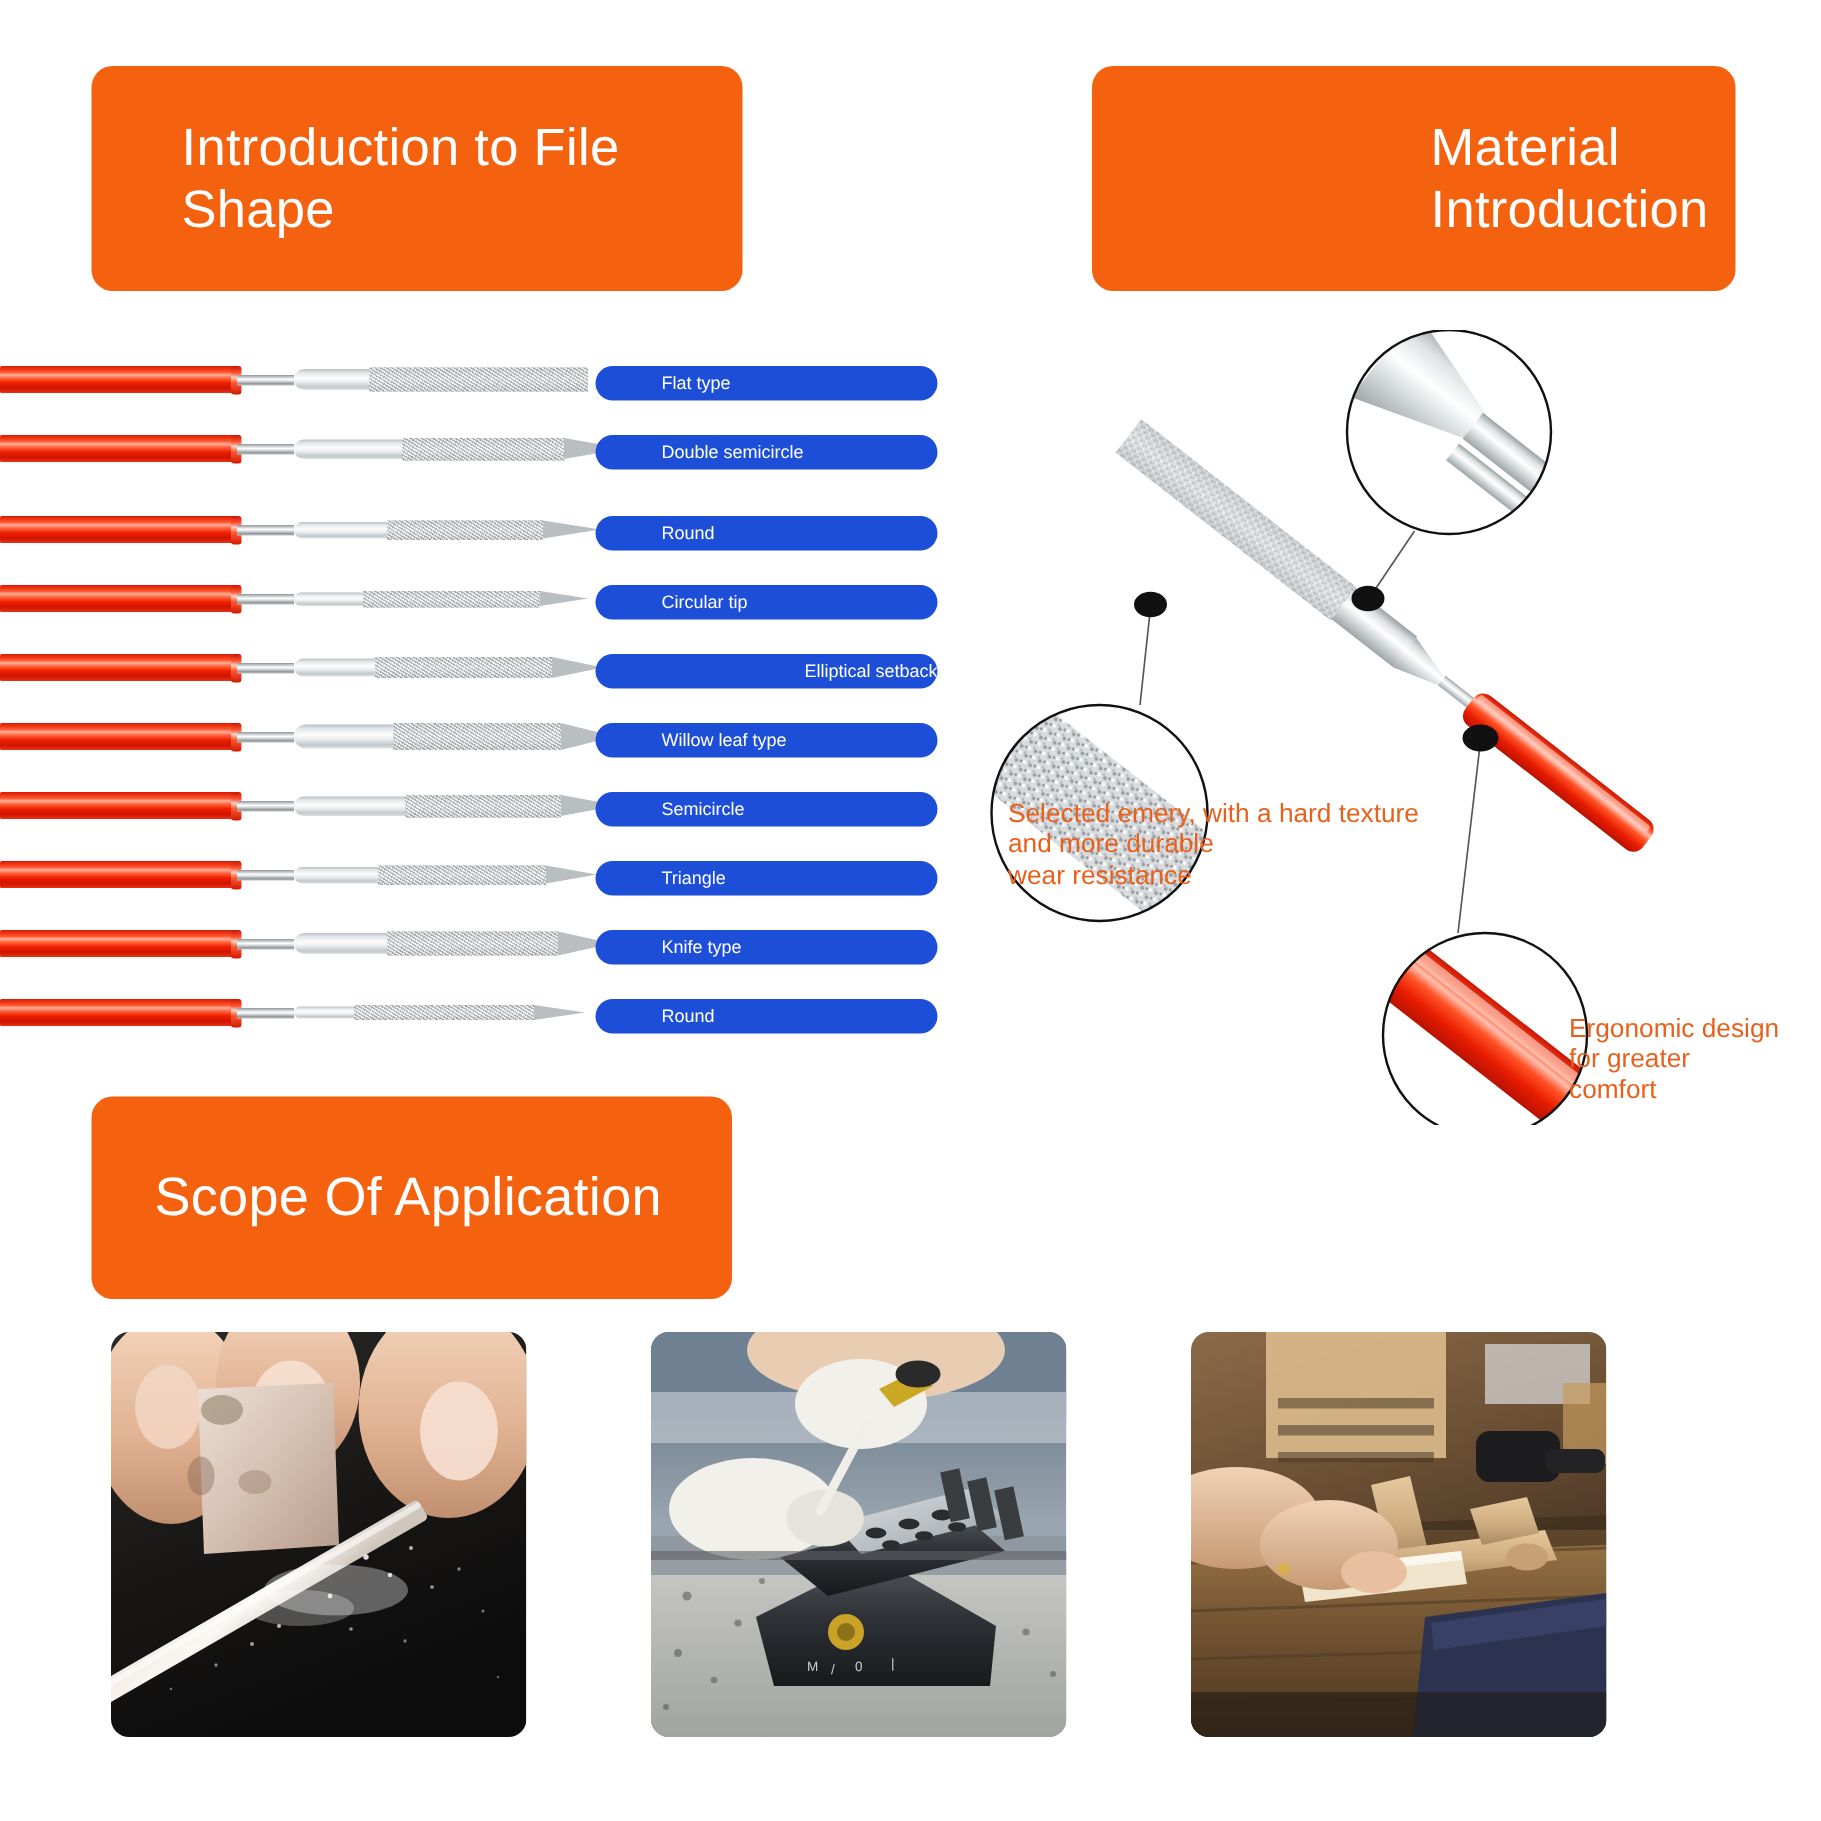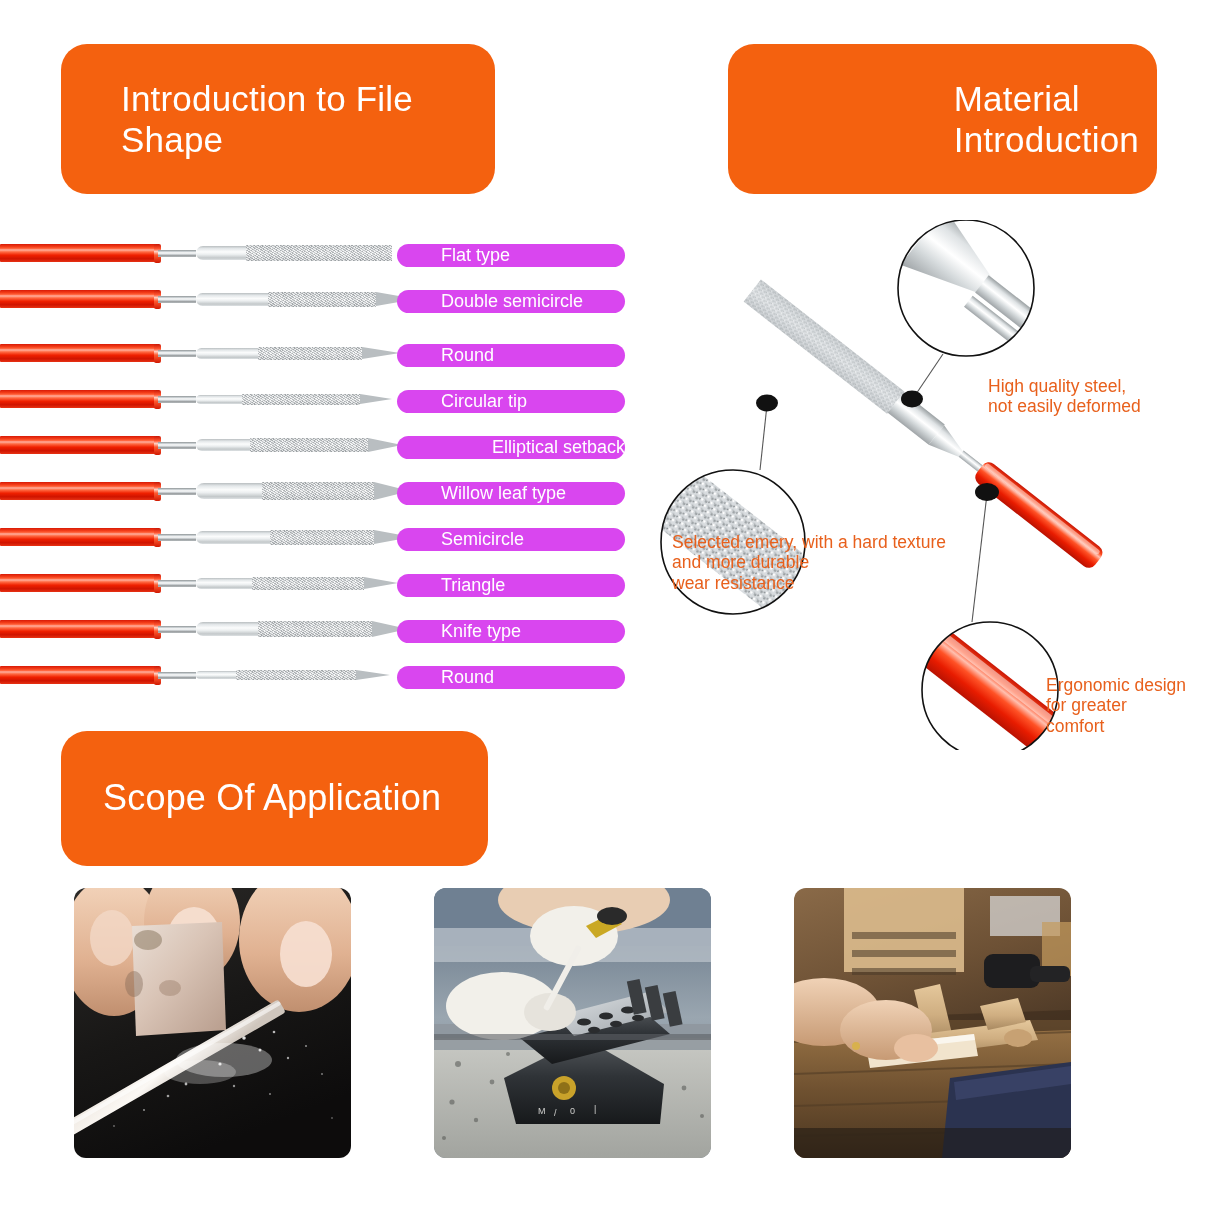--- a/index.html
+++ b/index.html
@@ -13,21 +13,21 @@
     position: relative;
     overflow: hidden;
     font-family: "Liberation Sans", sans-serif;
     -webkit-font-smoothing: antialiased;
   }
 
   
   .banner {
     position: absolute;
     background: #F4610F;
-    border-radius: 26px;
+    border-radius: 14px;
     color: #ffffff;
     display: flex;
     align-items: center;
     box-sizing: border-box;
   }
   .banner-text {
     font-size: 35px;
     line-height: 1.18;
     font-weight: 400;
     letter-spacing: 0.2px;
@@ -127,24 +127,24 @@
     border-style: solid;
     border-color: transparent;
   }
 
   
   .pill {
     position: absolute;
     left: 397px;
     width: 228px;
     height: 23px;
-    background: #d946ef;
+    background: #1d4ed8;
     border-radius: 12px;
     color: #ffffff;
-    font-size: 18px;
+    font-size: 12px;
     line-height: 23px;
     padding-left: 44px;
     box-sizing: border-box;
     white-space: nowrap;
     overflow: hidden;
   }
 
   
   #material-panel {
     position: absolute;
@@ -395,22 +395,20 @@
       <circle cx="340" cy="470" r="68" fill="none" stroke="#111" stroke-width="1.6"></circle>
     </g>
 
     <g fill="#111">
       <ellipse cx="117" cy="183" rx="11" ry="8.5"></ellipse>
       <ellipse cx="262" cy="179" rx="11" ry="8.5"></ellipse>
       <ellipse cx="337" cy="272" rx="12" ry="9"></ellipse>
     </g>
   </svg>
 
-  <div class="annot" id="annot-steel">High quality steel,
-not easily deformed</div>
   <div class="annot" id="annot-ergo">Ergonomic design
  for greater
 comfort</div>
   <div class="annot" id="annot-emery">Selected emery, with a hard texture
 and more durable
 wear resistance</div>
 </div>
 
 <div class="photo" id="photo-0">
   <svg viewBox="0 0 277 270" preserveAspectRatio="none">

